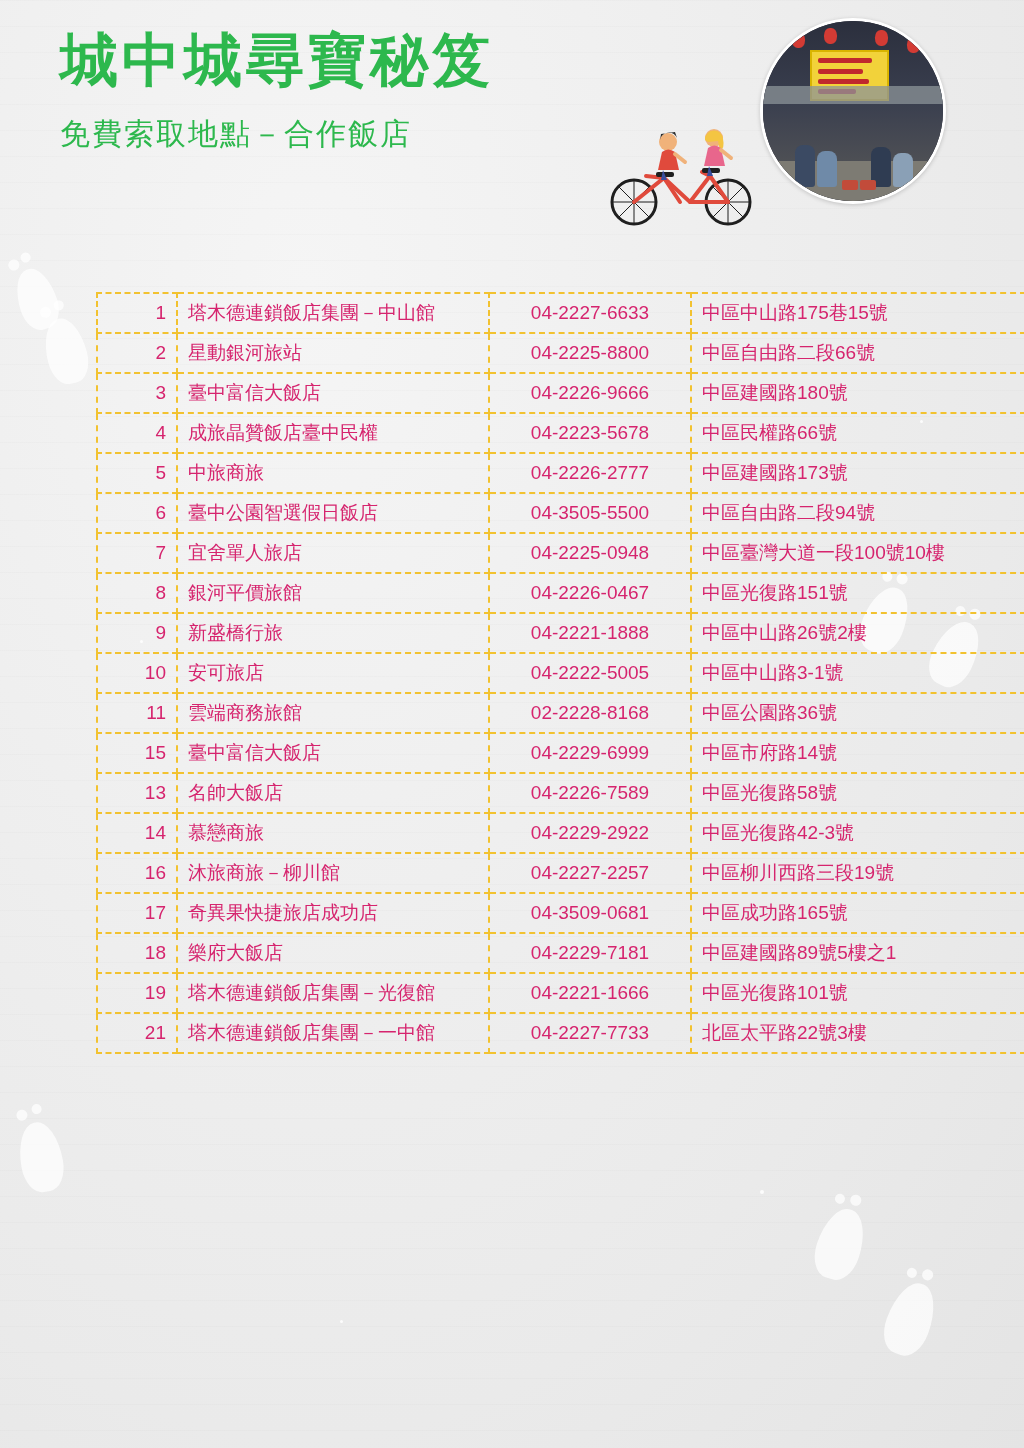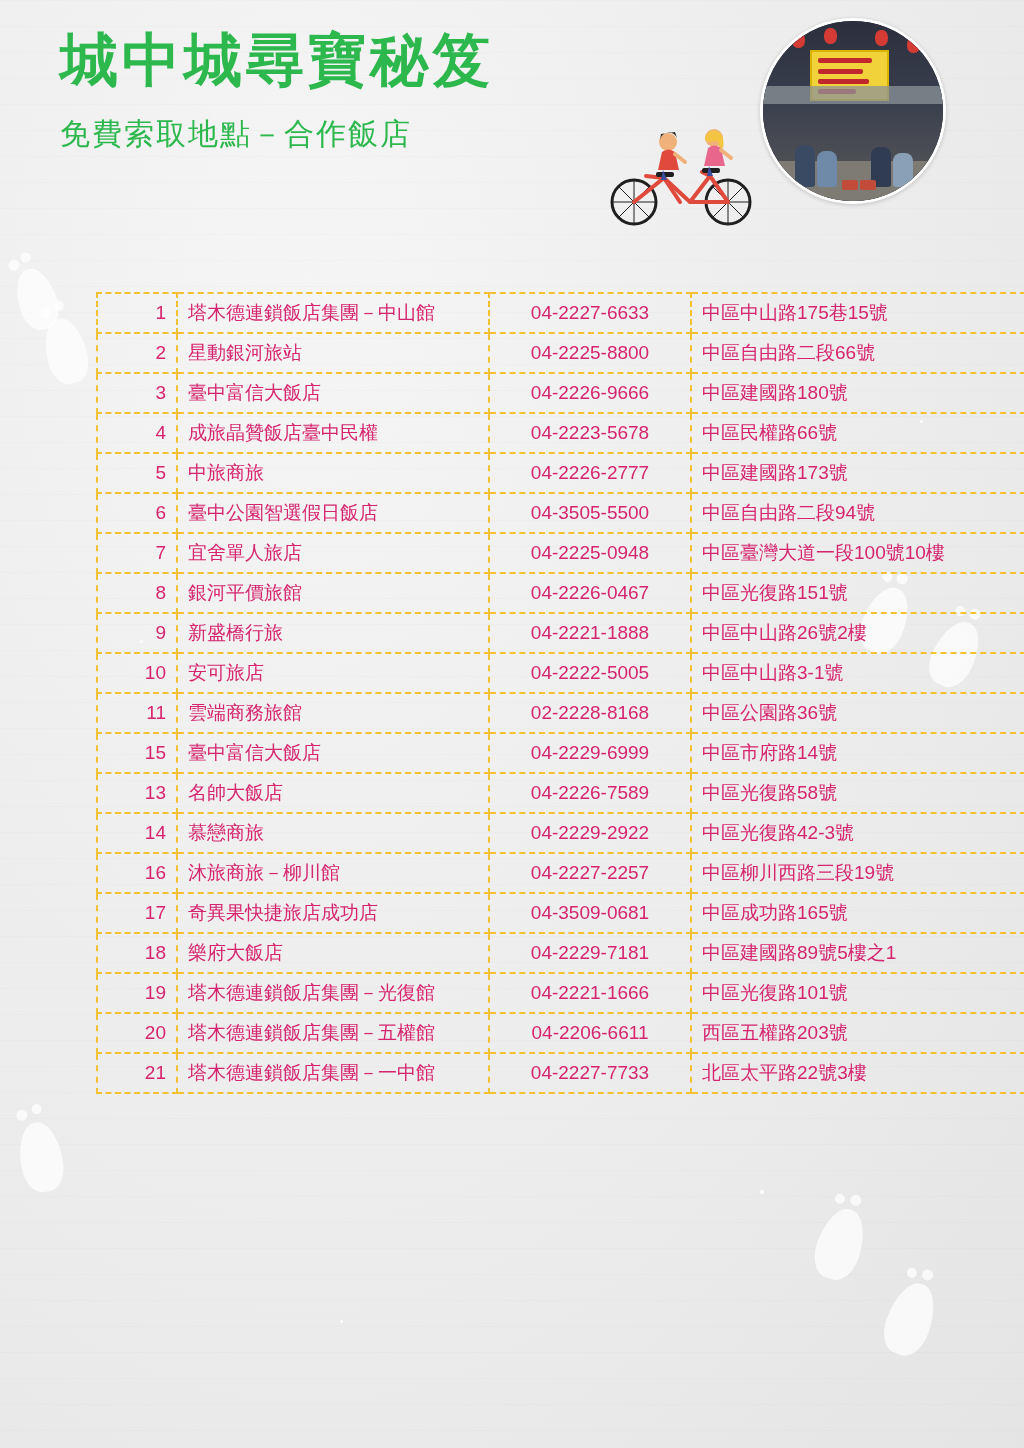--- a/index.html
+++ b/index.html
@@ -405,26 +405,20 @@
           <td class="col-tel">04-2229-7181</td>
           <td class="col-addr">中區建國路89號5樓之1</td>
         </tr>
         <tr>
           <td class="col-no">19</td>
           <td class="col-name">塔木德連鎖飯店集團－光復館</td>
           <td class="col-tel">04-2221-1666</td>
           <td class="col-addr">中區光復路101號</td>
         </tr>
         <tr>
-          <td class="col-no">20</td>
-          <td class="col-name">塔木德連鎖飯店集團－五權館</td>
-          <td class="col-tel">04-2206-6611</td>
-          <td class="col-addr">西區五權路203號</td>
-        </tr>
-        <tr>
           <td class="col-no">21</td>
           <td class="col-name">塔木德連鎖飯店集團－一中館</td>
           <td class="col-tel">04-2227-7733</td>
           <td class="col-addr">北區太平路22號3樓</td>
         </tr>
       </tbody>
   </table>
 </div>
 
 </body></html>

